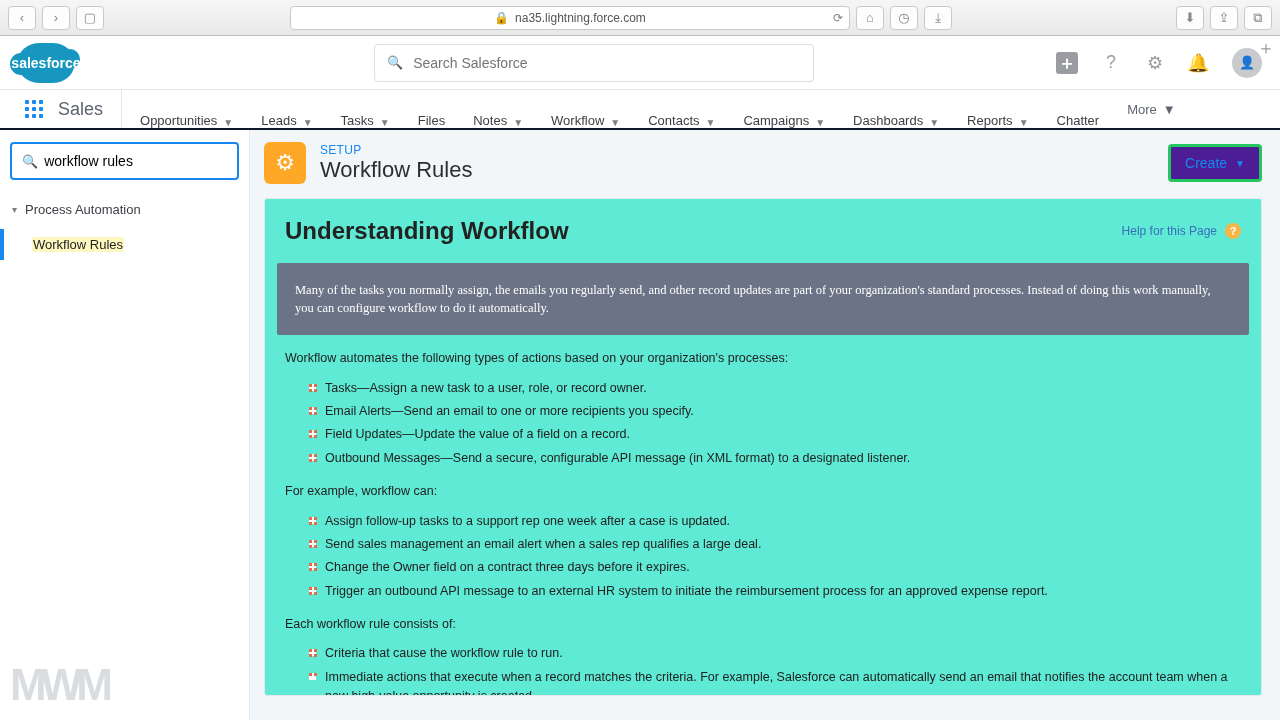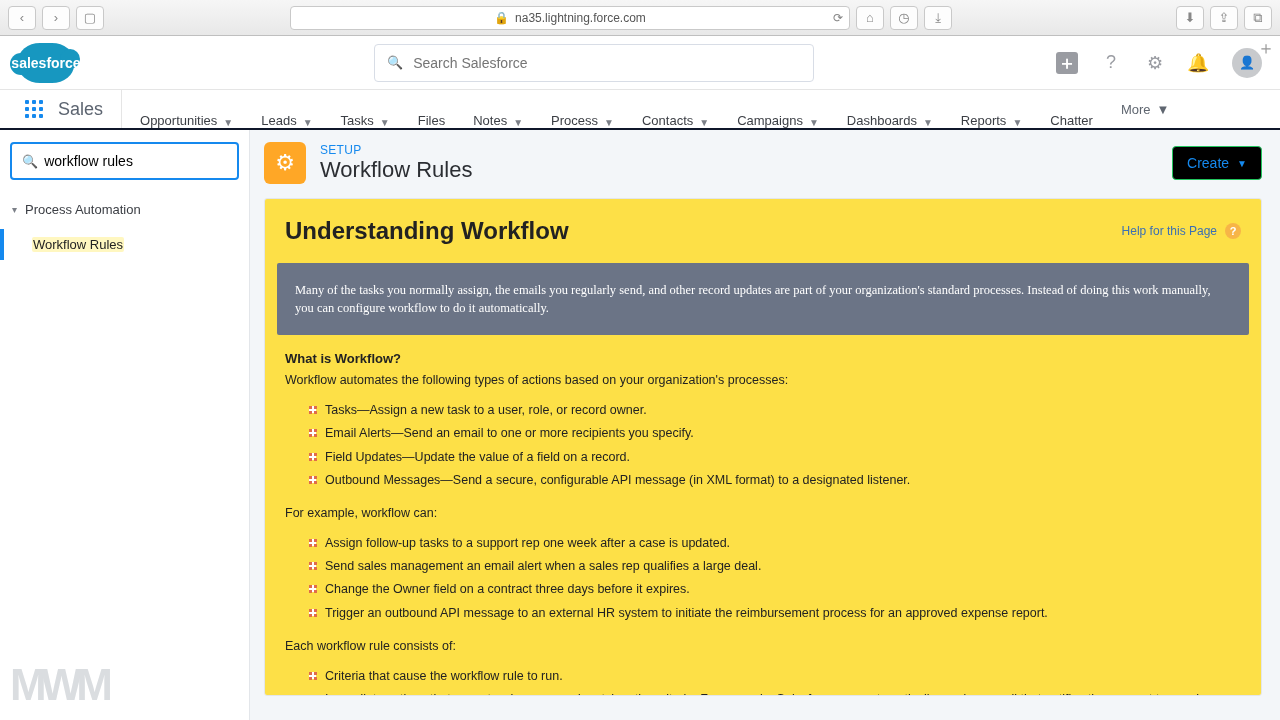--- a/index.html
+++ b/index.html
@@ -46,23 +46,23 @@
 .tree-group { display:flex; align-items:center; gap:8px; color:#3b3e44; font-size:13px; padding:4px 2px; cursor:pointer;}
 .tree-child { margin-top:8px; padding:8px 6px 8px 28px; font-size:13px; color:#222; cursor:pointer; border-left:4px solid #1589ee; margin-left:-10px; background:rgba(255,255,0,0.0);}
 .tree-child .hl { background: #fff7c0; border-radius:2px; padding:0 1px;}
 .watermark { position:absolute; left:10px; bottom:10px; font-size:44px; letter-spacing:-6px; font-weight:800; color:#dadde0; font-family: Arial, sans-serif;}
 
 .right-panel { flex:1; background:#f3f6f9; padding: 12px 18px 0 14px; position:relative; overflow:hidden;}
 .page-head { display:flex; align-items:center; gap:14px; }
 .page-icon { width:42px; height:42px; background:#ffa726; border-radius:6px; display:flex; align-items:center; justify-content:center; color:#fff; font-size:22px;}
 .page-titles .eyebrow { color:#1589ee; font-size:12px; letter-spacing:0.3px; }
 .page-titles h1 { font-size:22px; font-weight:500; color:#2b2e33; }
-.create-btn { margin-left:auto; background:#000000; border:1px solid #22c55e; border-radius:4px; padding:8px 14px; color:#1589ee; display:flex; align-items:center; gap:8px; font-size:14px; cursor:pointer;}
-
-.content-card { margin-top:14px; background:#fde047; border:1px solid #e3e6ea; border-radius:3px; height: 498px; overflow:auto; position:relative;}
+.create-btn { margin-left:auto; background:#4c1d95; border:3px solid #22c55e; border-radius:4px; padding:8px 14px; color:#1589ee; display:flex; align-items:center; gap:8px; font-size:14px; cursor:pointer;}
+
+.content-card { margin-top:14px; background:#5eead4; border:1px solid #e3e6ea; border-radius:3px; height: 498px; overflow:auto; position:relative;}
 .content-card::-webkit-scrollbar { width:10px; }
 .content-card::-webkit-scrollbar-thumb { background:#cfd3d8; border-radius:5px; }
 .card-head { display:flex; align-items:center; padding:18px 20px 12px; }
 .card-head h2 { font-size:24px; font-weight:600; }
 .help-link { margin-left:auto; color:#3a6fb5; font-size:12px; display:flex; align-items:center; gap:8px;}
 .help-dot { width:16px; height:16px; border-radius:50%; background:#f7b547; color:#fff; display:flex; align-items:center; justify-content:center; font-size:11px; font-weight:bold;}
 
 .intro-band { margin:6px 12px 0; background:#6b7486; color:#fff; padding:18px 18px; font-size:12.5px; line-height:1.45; border-radius:2px;font-family:Liberation Serif, serif;}
 .body-sec { padding: 14px 20px 30px; font-size:12.5px; color:#222; line-height:1.55; }
 .body-sec h3 { font-size:13px; font-weight:700; margin-bottom:2px;}
@@ -143,21 +143,21 @@
         <span class="chev">▼</span>
       </div>
       <div class="nav-tab">
         <span>Files</span>
       </div>
       <div class="nav-tab">
         <span>Notes</span>
         <span class="chev">▼</span>
       </div>
       <div class="nav-tab">
-        <span>Process</span>
+        <span>Workflow</span>
         <span class="chev">▼</span>
       </div>
       <div class="nav-tab">
         <span>Contacts</span>
         <span class="chev">▼</span>
       </div>
       <div class="nav-tab">
         <span>Campaigns</span>
         <span class="chev">▼</span>
       </div>
@@ -213,21 +213,20 @@
     <div class="content-card">
       <div class="card-head">
         <h2>Understanding Workflow</h2>
         <a class="help-link">
           <span>Help for this Page</span>
           <span class="help-dot">?</span>
         </a>
       </div>
       <div class="intro-band">Many of the tasks you normally assign, the emails you regularly send, and other record updates are part of your organization's standard processes. Instead of doing this work manually, you can configure workflow to do it automatically.</div>
       <div class="body-sec">
-        <h3>What is Workflow?</h3>
         <p>Workflow automates the following types of actions based on your organization's processes:</p>
         <ul class="sq" id="list-actions">
             <li><span class="dots4">
                 <span></span>
                 <span></span>
                 <span></span>
                 <span></span>
               </span>Tasks—Assign a new task to a user, role, or record owner.</li>
             <li><span class="dots4">
                 <span></span>

